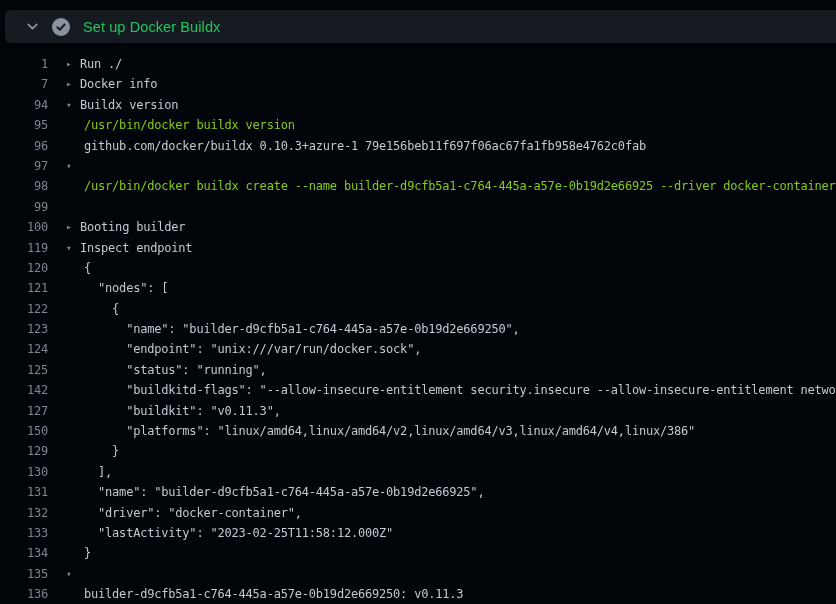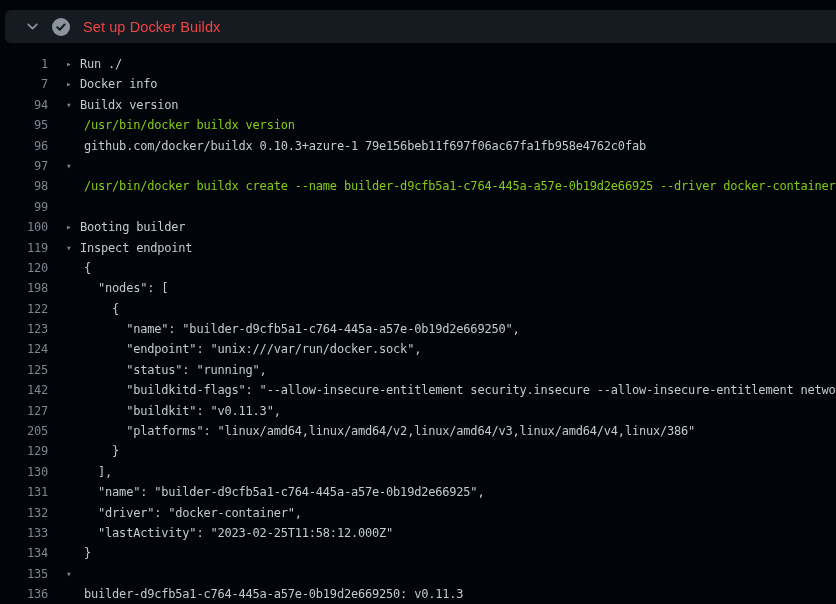--- a/index.html
+++ b/index.html
@@ -15,21 +15,21 @@
     background:#161b22;
     border-radius:6px 0 0 6px;
     display:flex;align-items:center;
     padding-left:21px;box-sizing:border-box;
     cursor:pointer;
   }
   .chev{display:flex;align-items:center;flex:0 0 auto;}
   .check{display:flex;align-items:center;flex:0 0 auto;margin-left:13px;}
   .step-title{
     margin-left:13px;
-    color:#ef4444;font-size:14.5px;font-weight:500;
+    color:#22c55e;font-size:14.5px;font-weight:500;
     letter-spacing:.1px;
   }
   
   .log{
     margin-top:11px;
     font-family:"DejaVu Sans Mono","Liberation Mono",monospace;
     font-size:12px;letter-spacing:-0.2px;
     white-space:pre;
   }
   .row{display:flex;height:20.4px;line-height:20.4px;overflow:hidden;}
@@ -100,21 +100,21 @@
     <span class="txt">Booting builder</span>
   </div><div class="row group">
     <span class="ln">119</span>
     <span class="arrow">▾</span>
     <span class="txt">Inspect endpoint</span>
   </div><div class="row plain">
     <span class="ln">120</span>
     <span class="arrow"></span>
     <span class="txt">{</span>
   </div><div class="row plain">
-    <span class="ln">198</span>
+    <span class="ln">121</span>
     <span class="arrow"></span>
     <span class="txt">  "nodes": [</span>
   </div><div class="row plain">
     <span class="ln">122</span>
     <span class="arrow"></span>
     <span class="txt">    {</span>
   </div><div class="row plain">
     <span class="ln">123</span>
     <span class="arrow"></span>
     <span class="txt">      "name": "builder-d9cfb5a1-c764-445a-a57e-0b19d2e669250",</span>
@@ -128,21 +128,21 @@
     <span class="txt">      "status": "running",</span>
   </div><div class="row plain">
     <span class="ln">142</span>
     <span class="arrow"></span>
     <span class="txt">      "buildkitd-flags": "--allow-insecure-entitlement security.insecure --allow-insecure-entitlement network.host",</span>
   </div><div class="row plain">
     <span class="ln">127</span>
     <span class="arrow"></span>
     <span class="txt">      "buildkit": "v0.11.3",</span>
   </div><div class="row plain">
-    <span class="ln">205</span>
+    <span class="ln">150</span>
     <span class="arrow"></span>
     <span class="txt">      "platforms": "linux/amd64,linux/amd64/v2,linux/amd64/v3,linux/amd64/v4,linux/386"</span>
   </div><div class="row plain">
     <span class="ln">129</span>
     <span class="arrow"></span>
     <span class="txt">    }</span>
   </div><div class="row plain">
     <span class="ln">130</span>
     <span class="arrow"></span>
     <span class="txt">  ],</span>

